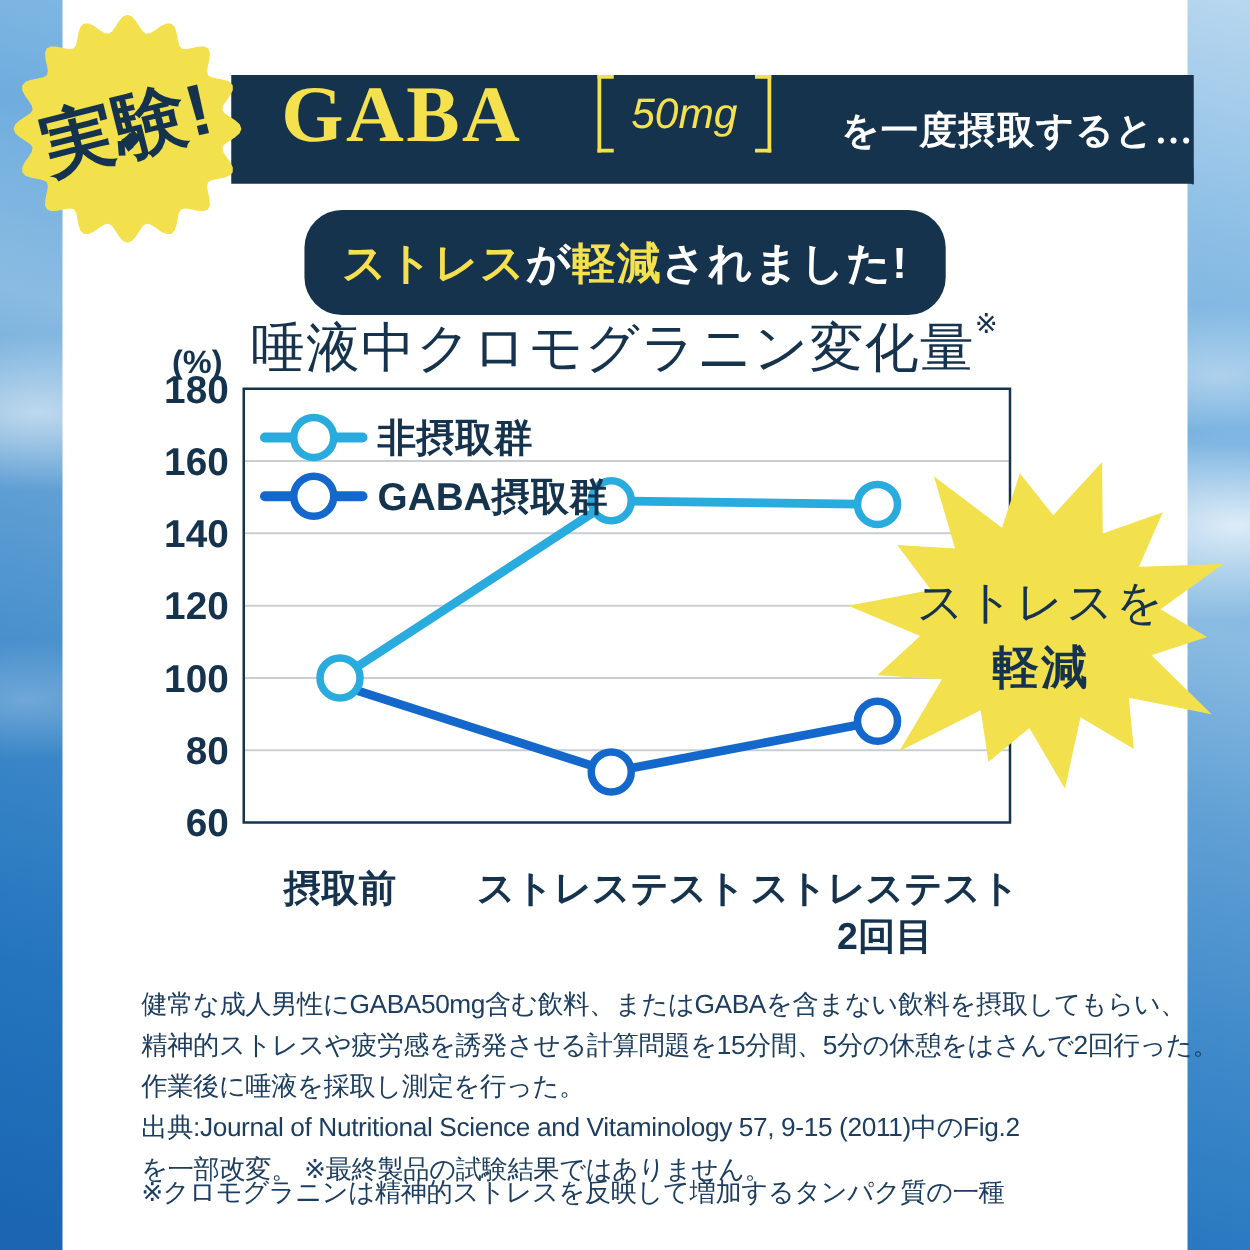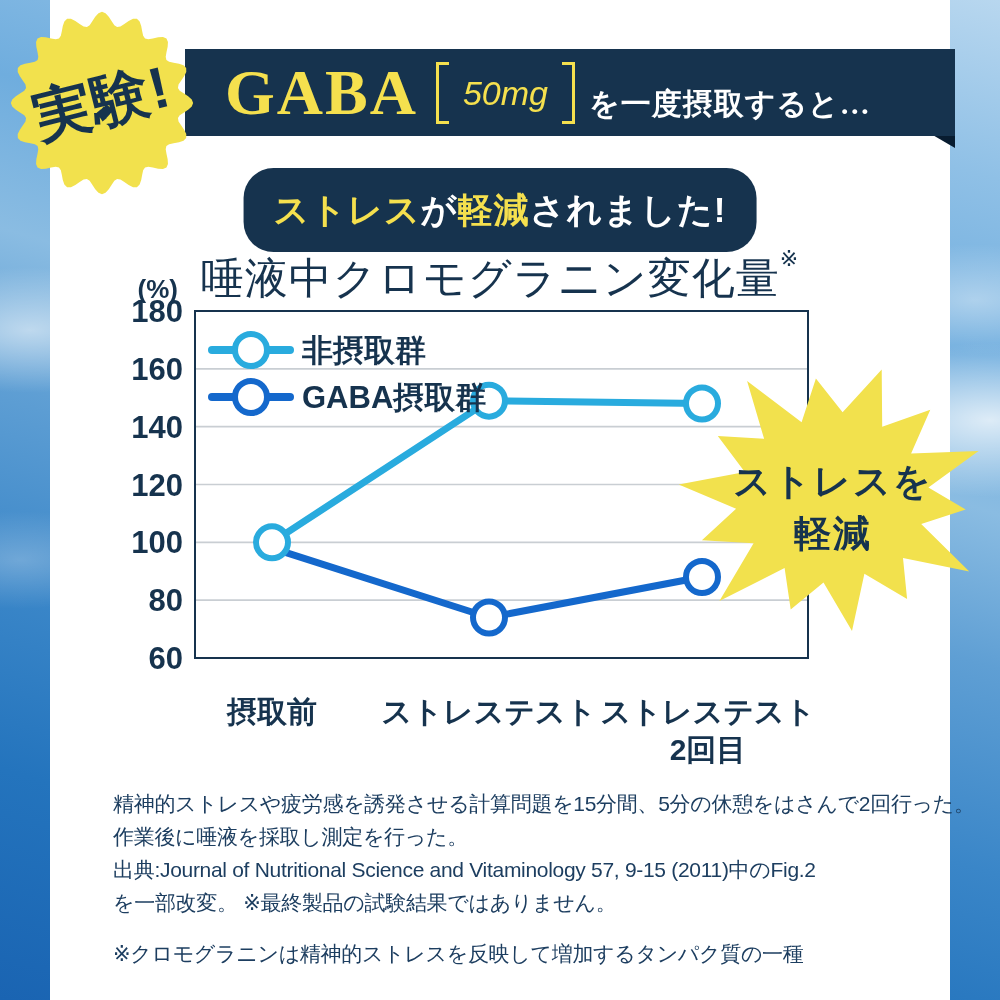--- a/index.html
+++ b/index.html
@@ -18,23 +18,24 @@
       radial-gradient(220px 90px at 30px 330px, rgba(255,255,255,.55), rgba(255,255,255,0) 70%),
       radial-gradient(260px 110px at 990px 420px, rgba(255,255,255,.75), rgba(255,255,255,0) 70%),
       radial-gradient(200px 80px at 975px 300px, rgba(255,255,255,.4), rgba(255,255,255,0) 70%),
       radial-gradient(180px 70px at 20px 560px, rgba(255,255,255,.25), rgba(255,255,255,0) 70%);
   }
   .panel{
     position:absolute;left:50px;top:0;width:900px;height:1000px;background:#ffffff;
   }
   
   .banner{
-    position:absolute;left:185px;top:49px;width:770px;height:87px;
-    background:#16334e;display:flex;align-items:center;padding-left:40px;box-sizing:border-box;
+    position:absolute;left:185px;top:60px;width:770px;height:87px;
+    background:#16334e;display:flex;align-items:flex-start;padding-left:40px;box-sizing:border-box;
     z-index:3;
+    gap:42px;
   }
   .banner-fold{
     position:absolute;left:931px;top:134px;width:24px;height:14px;
     background:#081c30;clip-path:polygon(0 0,100% 0,100% 100%);z-index:2;
   }
   .banner-product{
     font-family:"Liberation Serif","DejaVu Serif",serif;font-weight:700;
     font-size:64px;color:#f5e04e;letter-spacing:2px;line-height:1;
   }
   .dose-group{display:flex;align-items:center;margin-left:18px;margin-right:14px;}
@@ -77,21 +78,21 @@
     font-size:30px;font-weight:800;color:#16334e;white-space:nowrap;z-index:2;
   }
   
   .callout{position:absolute;left:660px;top:358px;width:346px;height:290px;z-index:5;}
   .callout svg{position:absolute;inset:0;}
   .callout-text{
     position:absolute;inset:0;display:flex;flex-direction:column;align-items:center;justify-content:center;
     color:#16334e;text-align:center;padding-top:6px;
   }
   .callout-line-0{font-size:26px;font-weight:800;letter-spacing:1px;}
-  .callout-line-1{font-size:37px;font-weight:700;letter-spacing:2px;margin-top:4px;}
+  .callout-line-1{font-size:37px;font-weight:400;letter-spacing:2px;margin-top:4px;}
   .callout-line-2{font-size:37px;font-weight:900;letter-spacing:2px;margin-top:2px;}
   
   .notes{position:absolute;left:113px;top:787px;width:800px;z-index:2;color:#1d3e60;}
   .notes .note-line{font-size:21px;line-height:33px;white-space:nowrap;letter-spacing:-0.3px;}
   .footnote{
     position:absolute;left:113px;top:940px;width:800px;z-index:2;color:#1d3e60;
     font-size:21px;letter-spacing:-0.3px;white-space:nowrap;
   }
 </style>
 </head>
@@ -176,19 +177,20 @@
     <svg viewBox="0 0 346 290">
       <polygon id="burst-poly" fill="#f2e14d" points="318.6,93.1 268.4,129.4 305.7,151.6 261.2,166.1 309.3,213.4 243.0,200.1 247.1,241.1 204.4,215.8 192.0,273.0 163.5,224.4 130.7,251.6 124.6,210.1 59.4,242.9 93.6,185.3 41.9,182.2 76.1,150.8 18.7,126.5 84.8,113.9 57.8,78.0 104.1,80.8 87.1,22.9 141.6,64.2 155.9,20.6 182.6,54.2 221.7,11.6 222.2,68.8 270.3,51.8 251.1,95.4"></polygon>
     </svg>
     <div class="callout-text" id="callout-text">
         <div class="callout-line-1">ストレスを</div>
         <div class="callout-line-2">軽減</div>
       </div>
   </div>
 
   <div class="notes" id="notes">
+      <div class="note-line">健常な成人男性にGABA50mg含む飲料、またはGABAを含まない飲料を摂取してもらい、</div>
       <div class="note-line">精神的ストレスや疲労感を誘発させる計算問題を15分間、5分の休憩をはさんで2回行った。</div>
       <div class="note-line">作業後に唾液を採取し測定を行った。</div>
       <div class="note-line">出典:Journal of Nutritional Science and Vitaminology 57, 9-15 (2011)中のFig.2</div>
       <div class="note-line">を一部改変。 ※最終製品の試験結果ではありません。</div>
     </div>
   <div class="footnote">※クロモグラニンは精神的ストレスを反映して増加するタンパク質の一種</div>
 </div>
 
 </body></html>

